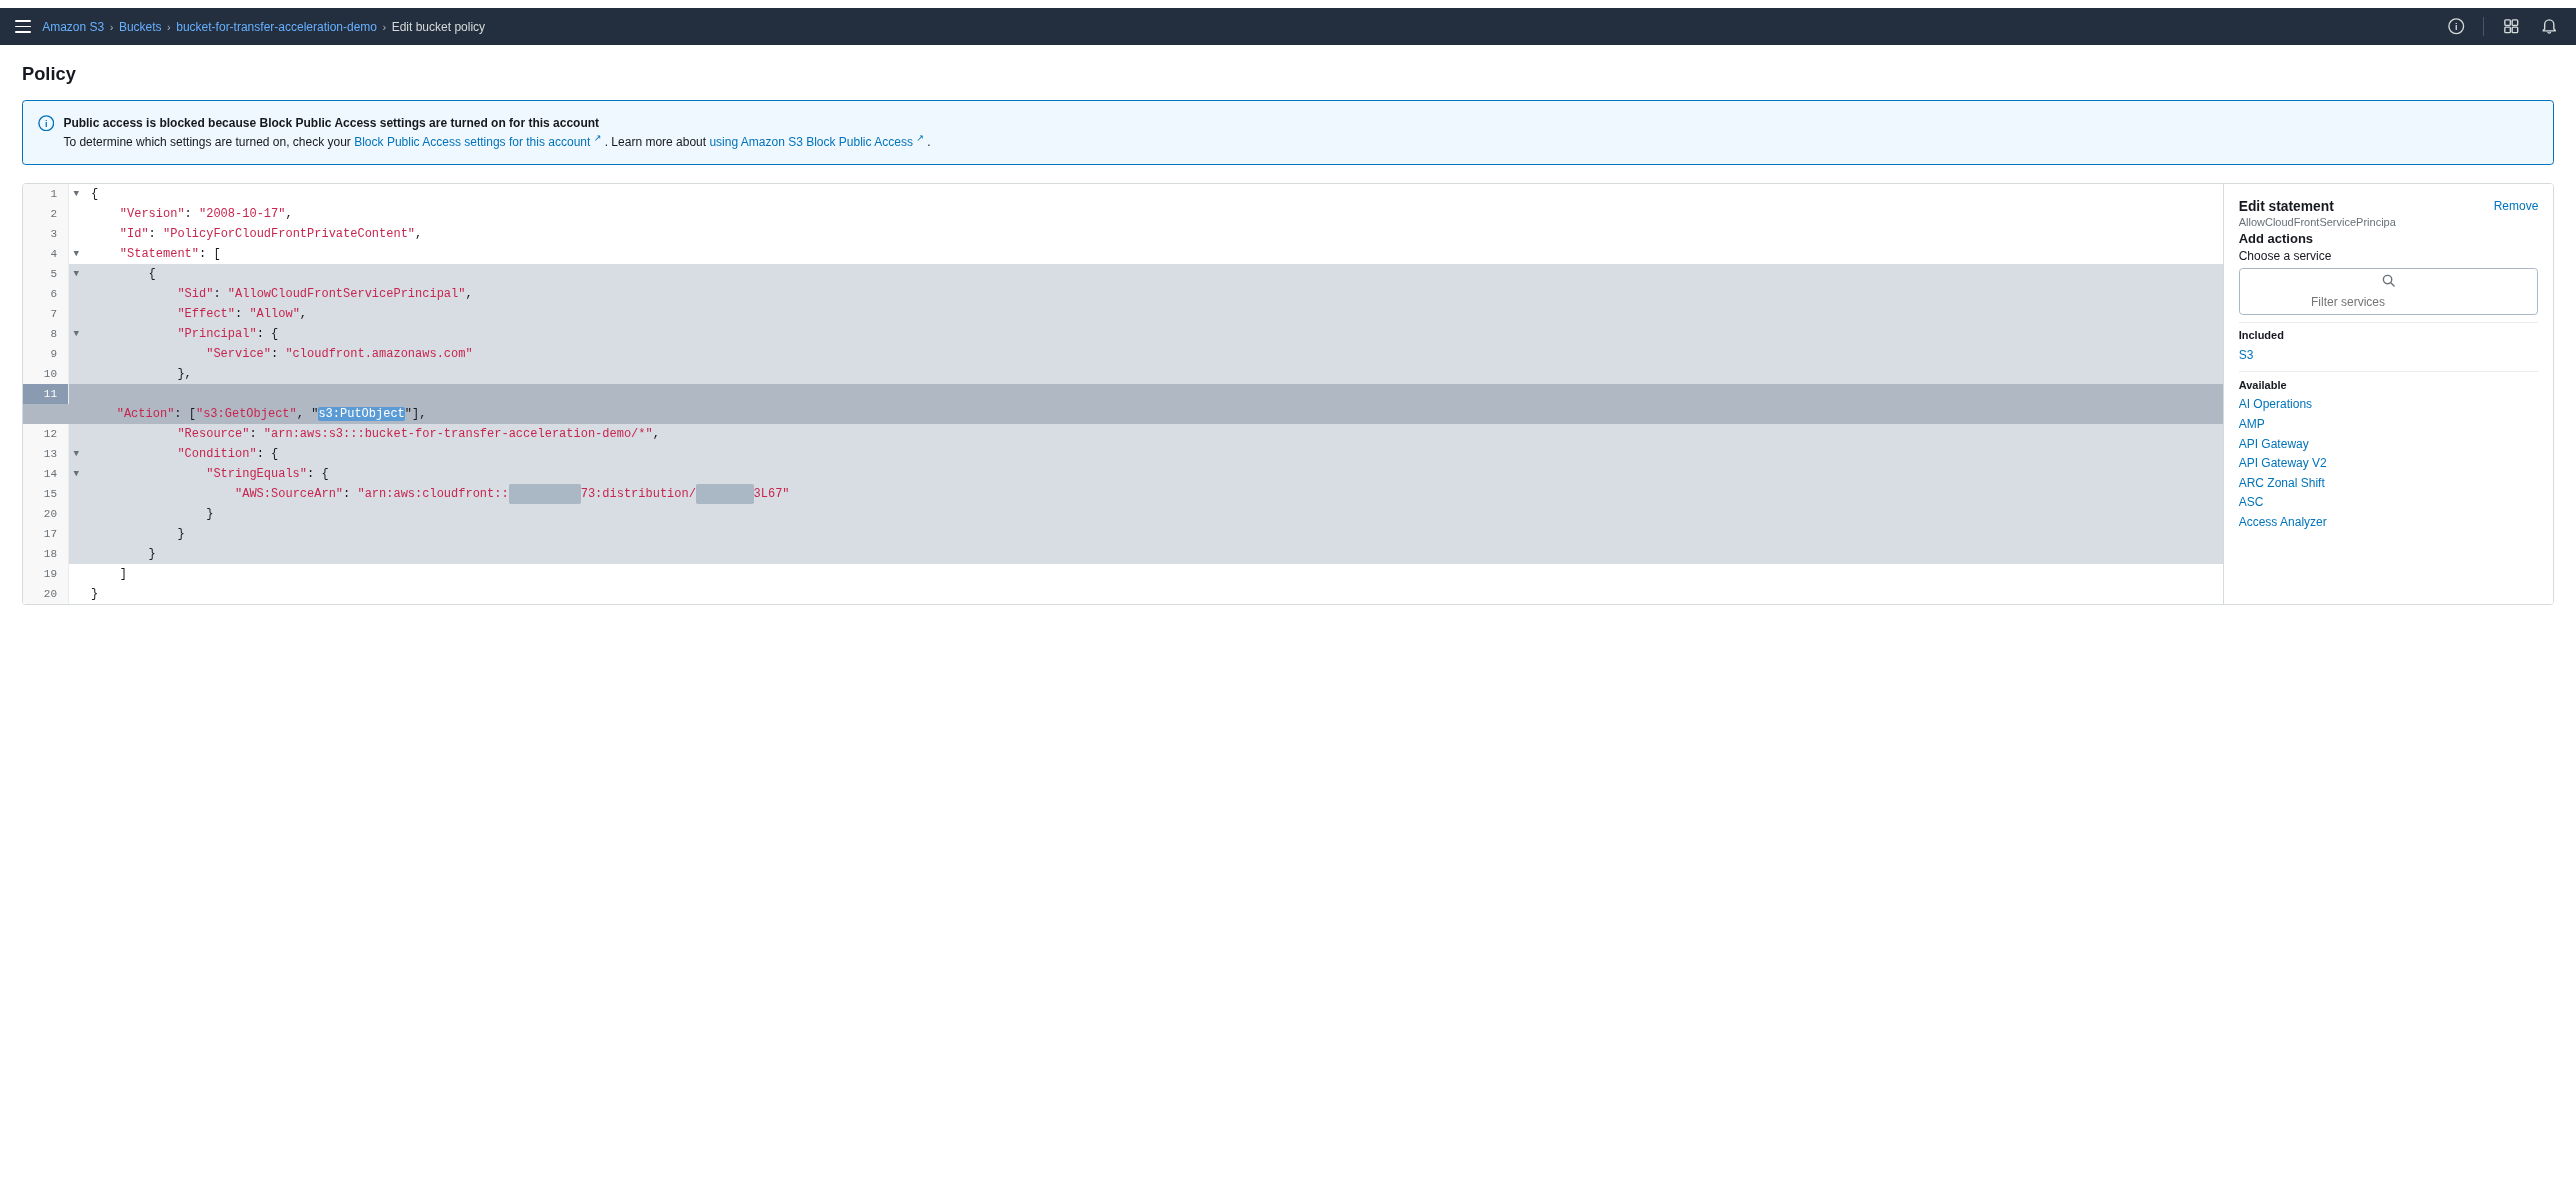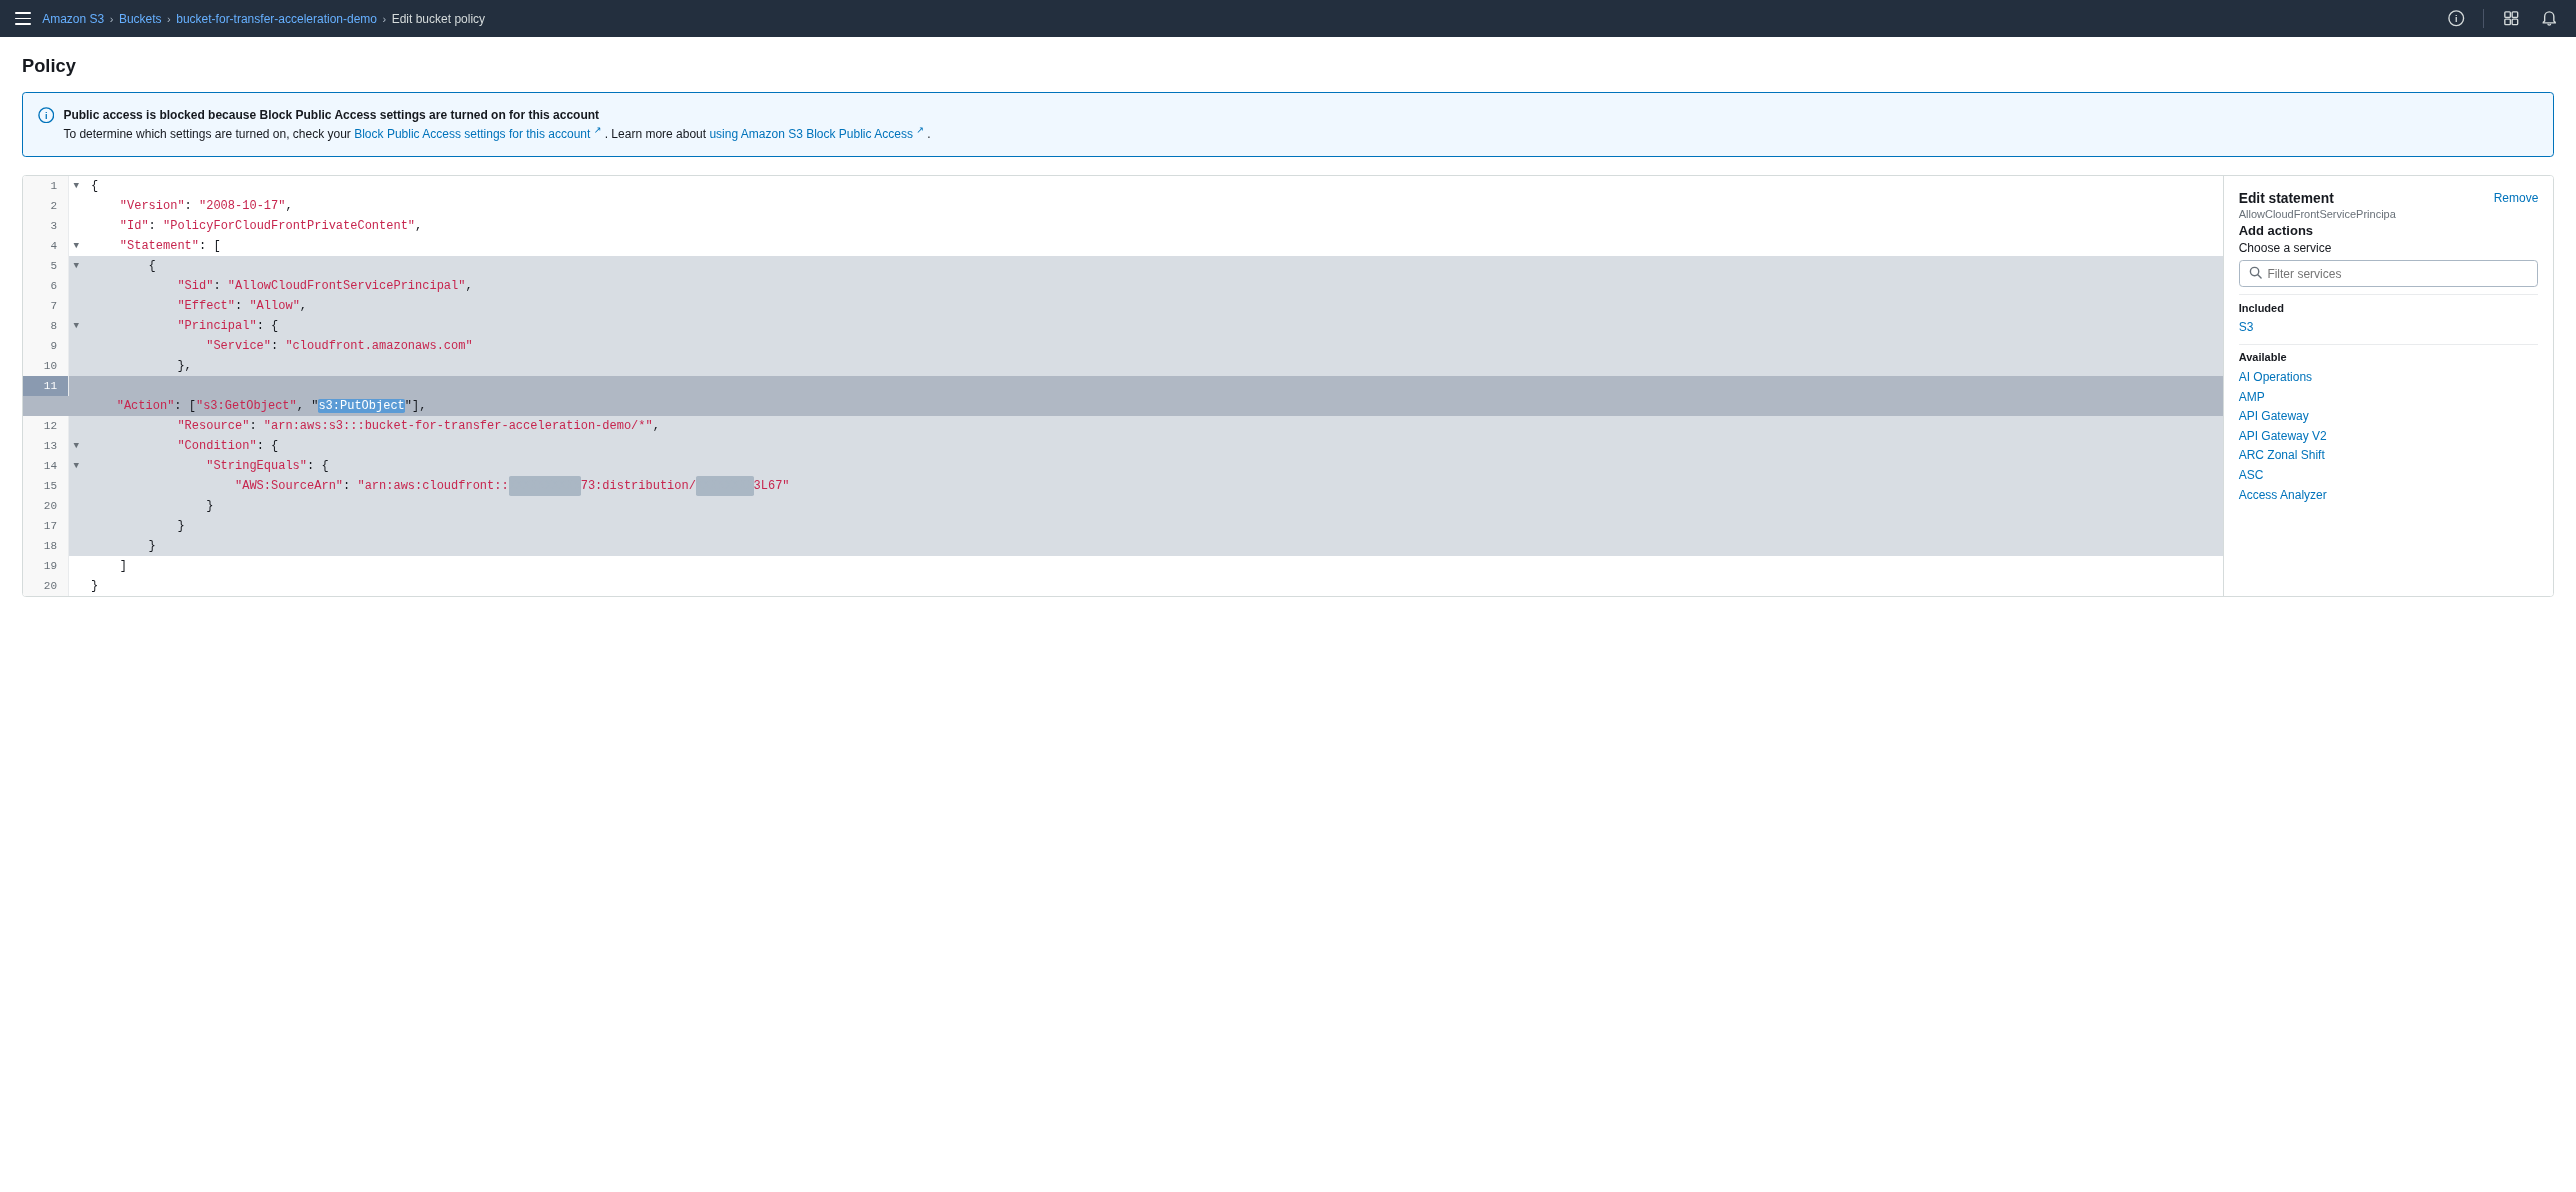--- a/index.html
+++ b/index.html
@@ -12,20 +12,21 @@
 
     
     .top-nav {
       display: flex;
       align-items: center;
       padding: 0 14.7px;
       height: 37px;
       background: #232f3e;
       color: #fff;
       gap: 11px;
+      margin-top: 8px;
     }
     .hamburger-icon {
       width: 16.5px;
       height: 13px;
       display: flex;
       flex-direction: column;
       justify-content: space-between;
       cursor: pointer;
     }
     .hamburger-icon span {
@@ -240,20 +241,21 @@
       margin-bottom: 5.5px;
     }
     .search-box {
       display: flex;
       align-items: center;
       border: 0.9px solid #aab7c4;
       border-radius: 3.7px;
       padding: 4.6px 9.2px;
       gap: 5.5px;
       background: #fff;
+      flex-direction: column;
     }
     .search-box input {
       border: none;
       outline: none;
       font-size: 12px;
       flex: 1;
       color: #16191f;
     }
     .search-icon {
       color: #687078;

